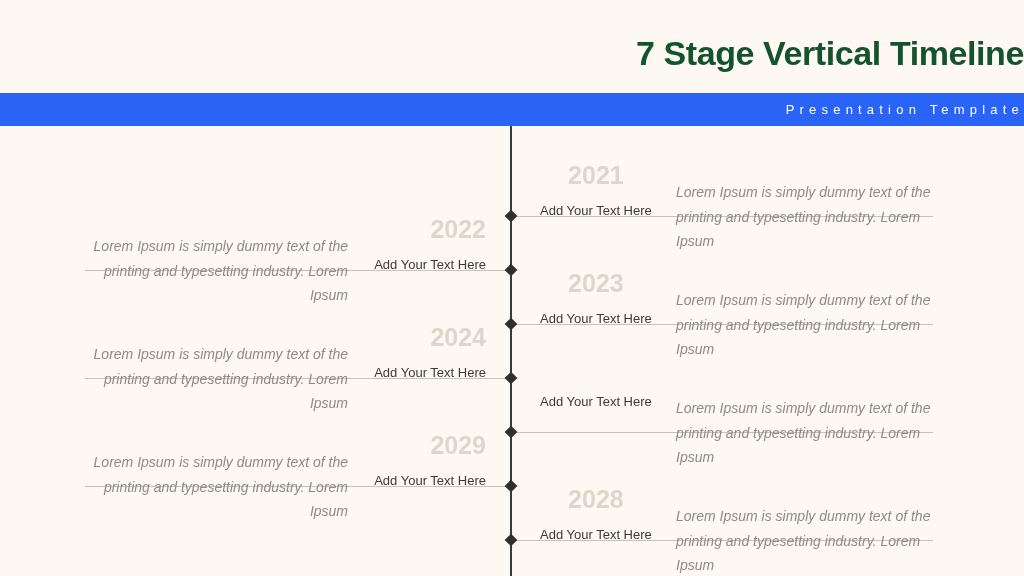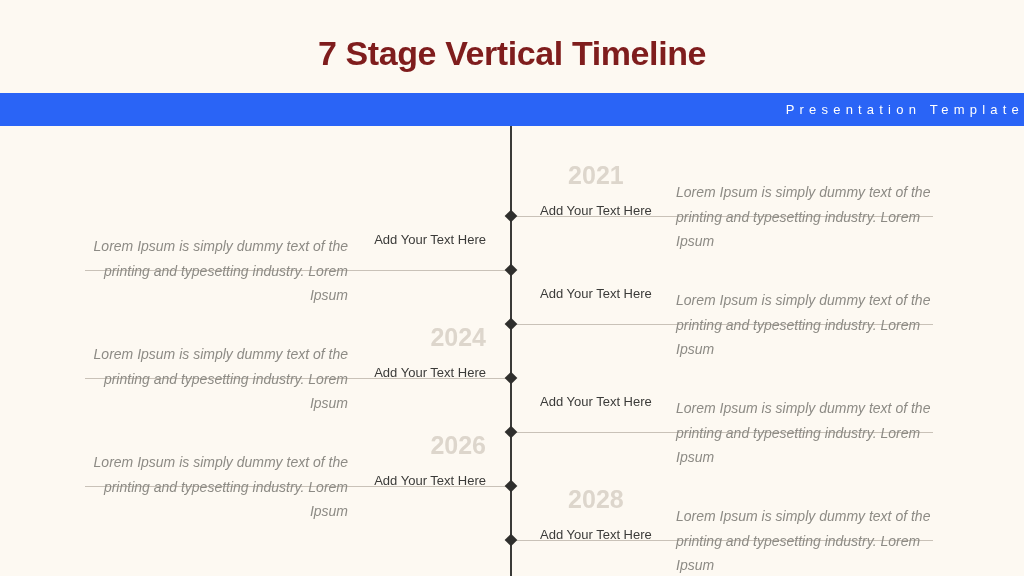--- a/index.html
+++ b/index.html
@@ -14,24 +14,24 @@
     overflow: hidden;
     position: relative;
   }
 
   
   .slide-title {
     position: absolute;
     top: 34px;
     left: 0;
     width: 1024px;
-    text-align: center;
+    text-align: right;
     font-size: 34px;
     font-weight: bold;
-    color: #7f1d1d;
+    color: #14532d;
     letter-spacing: -0.4px;
     white-space: nowrap;
   }
 
   .subtitle-band {
     position: absolute;
     top: 93px;
     left: 0;
     width: 1024px;
     height: 33px;
@@ -143,46 +143,48 @@
       <div class="rule right" style="top: 90px;"></div>
       <div class="marker-diamond" style="top: 90px;"></div>
       <div class="entry right" style="top: 37px;">
         <div class="year">2021</div>
         <div class="label">Add Your Text Here</div>
         <div class="body">Lorem Ipsum is simply dummy text of the printing and typesetting industry. Lorem Ipsum</div>
       </div>
       <div class="rule left" style="top: 144px;"></div>
       <div class="marker-diamond" style="top: 144px;"></div>
       <div class="entry left" style="top: 91px;">
+        <div class="year">2022</div>
         <div class="label">Add Your Text Here</div>
         <div class="body">Lorem Ipsum is simply dummy text of the printing and typesetting industry. Lorem Ipsum</div>
       </div>
       <div class="rule right" style="top: 198px;"></div>
       <div class="marker-diamond" style="top: 198px;"></div>
       <div class="entry right" style="top: 145px;">
+        <div class="year">2023</div>
         <div class="label">Add Your Text Here</div>
         <div class="body">Lorem Ipsum is simply dummy text of the printing and typesetting industry. Lorem Ipsum</div>
       </div>
       <div class="rule left" style="top: 252px;"></div>
       <div class="marker-diamond" style="top: 252px;"></div>
       <div class="entry left" style="top: 199px;">
         <div class="year">2024</div>
         <div class="label">Add Your Text Here</div>
         <div class="body">Lorem Ipsum is simply dummy text of the printing and typesetting industry. Lorem Ipsum</div>
       </div>
       <div class="rule right" style="top: 306px;"></div>
       <div class="marker-diamond" style="top: 306px;"></div>
       <div class="entry right" style="top: 253px;">
         <div class="label">Add Your Text Here</div>
         <div class="body">Lorem Ipsum is simply dummy text of the printing and typesetting industry. Lorem Ipsum</div>
       </div>
       <div class="rule left" style="top: 360px;"></div>
       <div class="marker-diamond" style="top: 360px;"></div>
       <div class="entry left" style="top: 307px;">
-        <div class="year">2026</div>
+        <div class="year">2029</div>
         <div class="label">Add Your Text Here</div>
         <div class="body">Lorem Ipsum is simply dummy text of the printing and typesetting industry. Lorem Ipsum</div>
       </div>
       <div class="rule right" style="top: 414px;"></div>
       <div class="marker-diamond" style="top: 414px;"></div>
       <div class="entry right" style="top: 361px;">
         <div class="year">2028</div>
         <div class="label">Add Your Text Here</div>
         <div class="body">Lorem Ipsum is simply dummy text of the printing and typesetting industry. Lorem Ipsum</div>
       </div>

